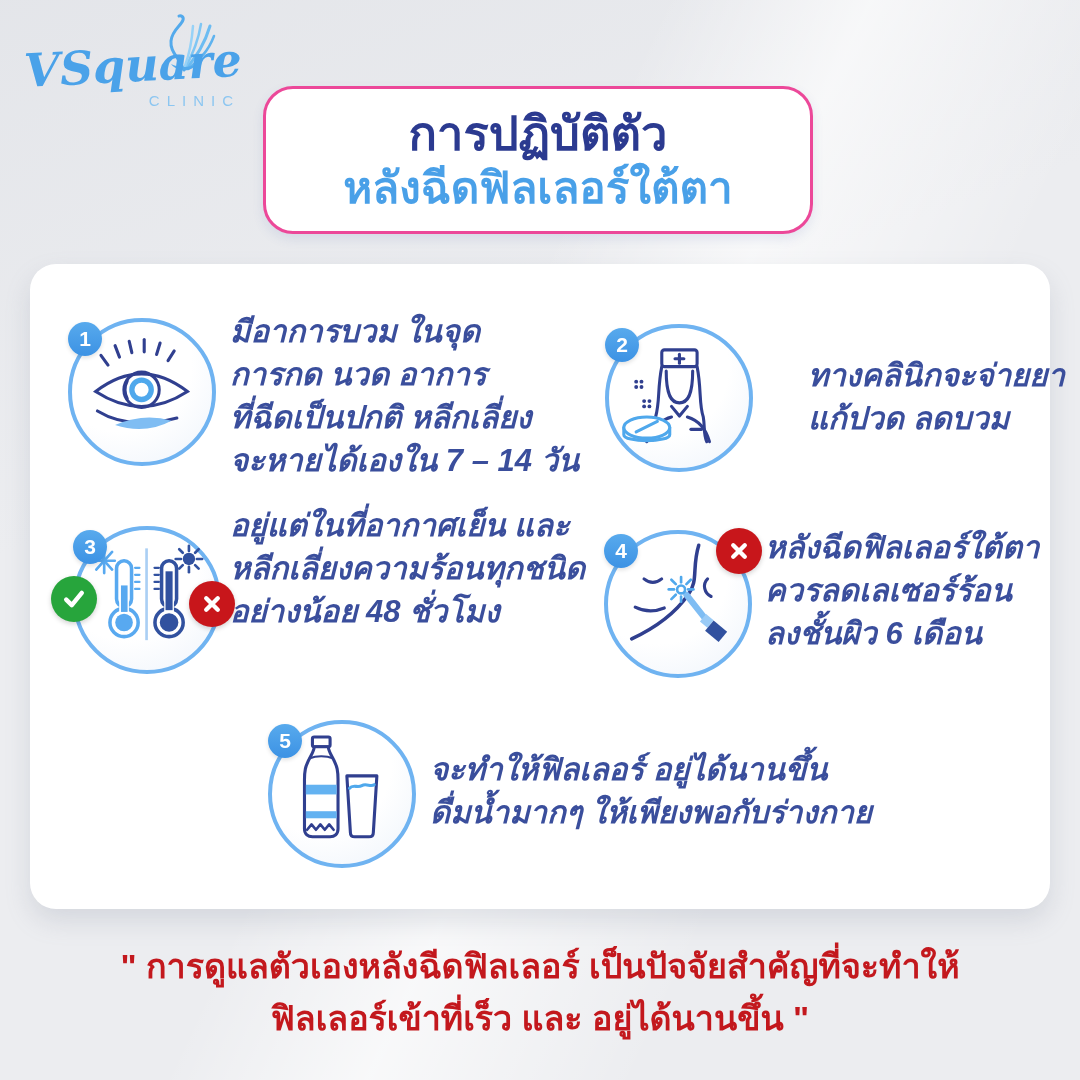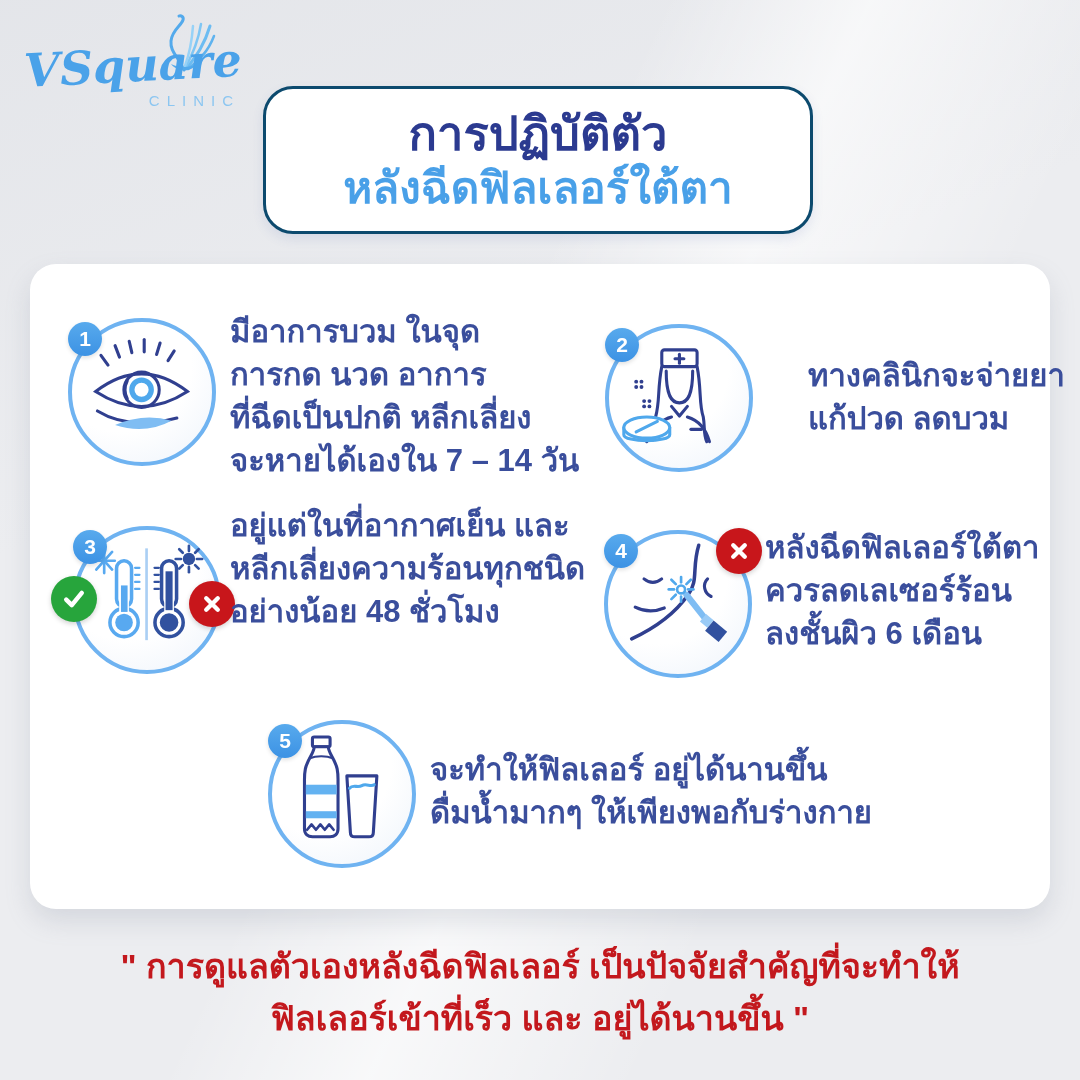--- a/index.html
+++ b/index.html
@@ -24,21 +24,21 @@
     font-style:italic; font-weight:bold; font-size:46px; color:#4AA2E9;
     transform:rotate(-3deg); letter-spacing:0px;
   }
   .clinic {
     font-size:15px; font-weight:normal; letter-spacing:7px; color:#8CC6F1;
     text-align:right; margin:0 14px 0 0;
   }
   
   .title-box {
     position:absolute; left:263px; top:86px; width:550px; height:148px;
-    background:#ffffff; border:3px solid #0c4a6e; border-radius:30px;
+    background:#ffffff; border:3px solid #ec4899; border-radius:30px;
     box-shadow:0 5px 12px rgba(70,100,170,0.12);
     display:flex; flex-direction:column; justify-content:center; align-items:center; gap:7px;
   }
   .t1 { font-size:47px; font-weight:bold; color:#2B3A90; line-height:1.05; }
   .t2 { font-size:44px; font-weight:bold; color:#49A0E8; line-height:1.05; }
   
   .main-card {
     position:absolute; left:30px; top:264px; width:1020px; height:645px;
     background:#ffffff; border-radius:26px;
     box-shadow:0 12px 26px rgba(120,130,150,0.20);
@@ -59,21 +59,21 @@
   }
   .badge-check,.badge-x {
     position:absolute; width:46px; height:46px; border-radius:50%;
     display:flex; align-items:center; justify-content:center;
     box-shadow:0 2px 5px rgba(0,0,0,0.18);
   }
   .badge-check { background:#27A53C; }
   .badge-x { background:#C8161B; }
   .item-text {
     position:absolute; color:#3A4E9C; font-size:31px; line-height:43px;
-    font-weight:600; white-space:nowrap;
+    font-weight:600; white-space:nowrap;font-style:italic;
   }
   
   .footer {
     position:absolute; left:0; right:0; top:940px; text-align:center;
     color:#C3181D; font-size:34px; line-height:52px; font-weight:bold;
   }
 </style>
 </head>
 <body>
 

